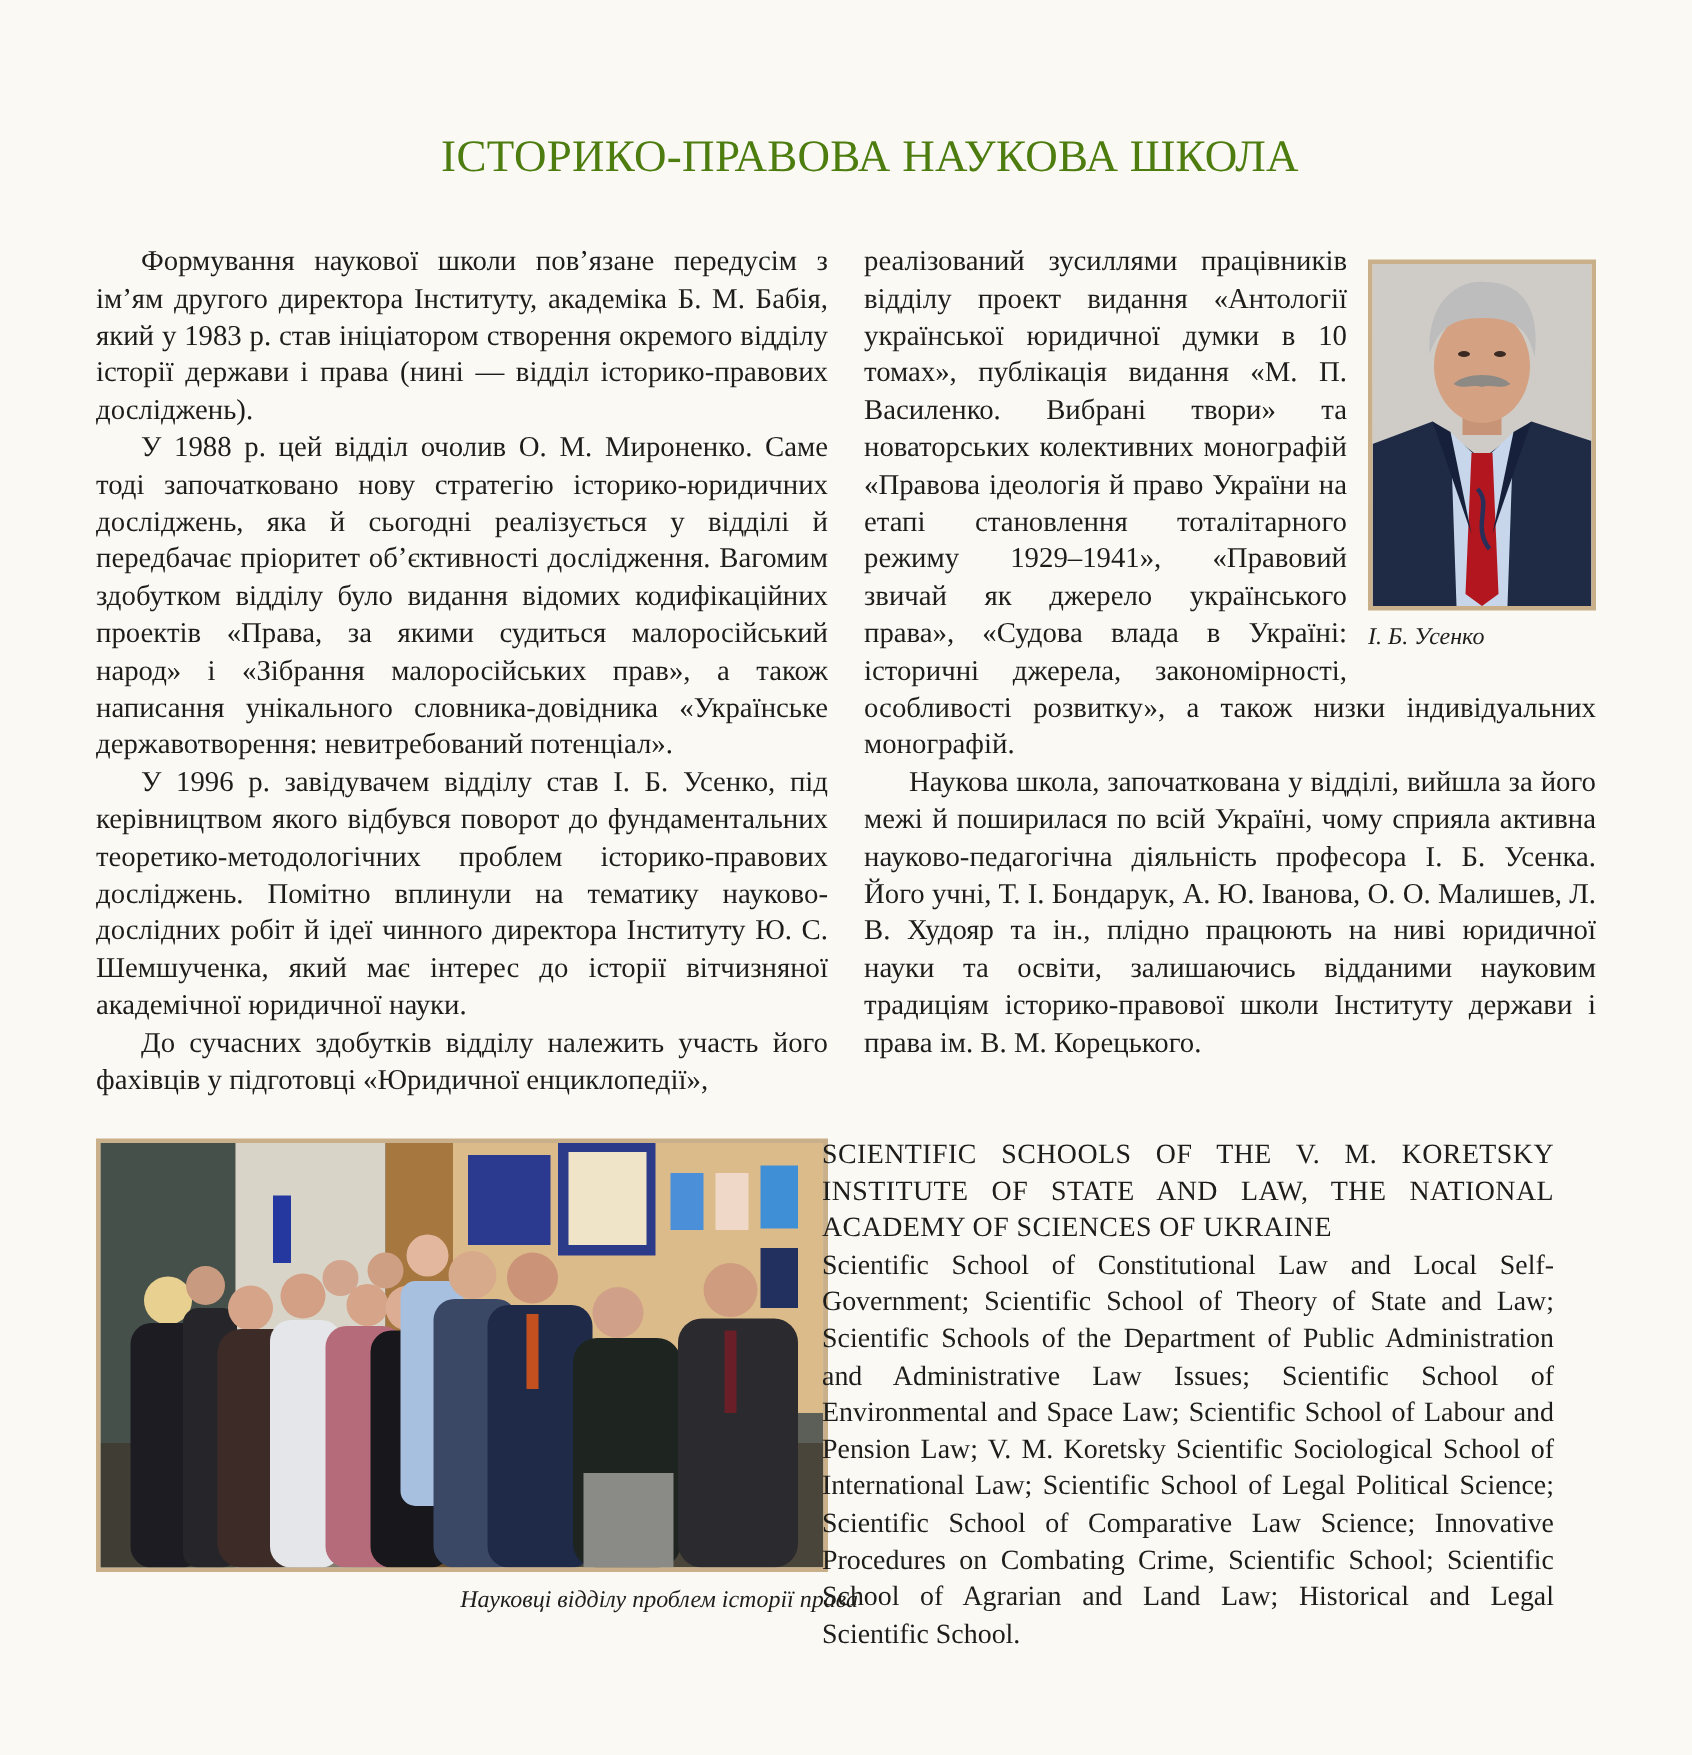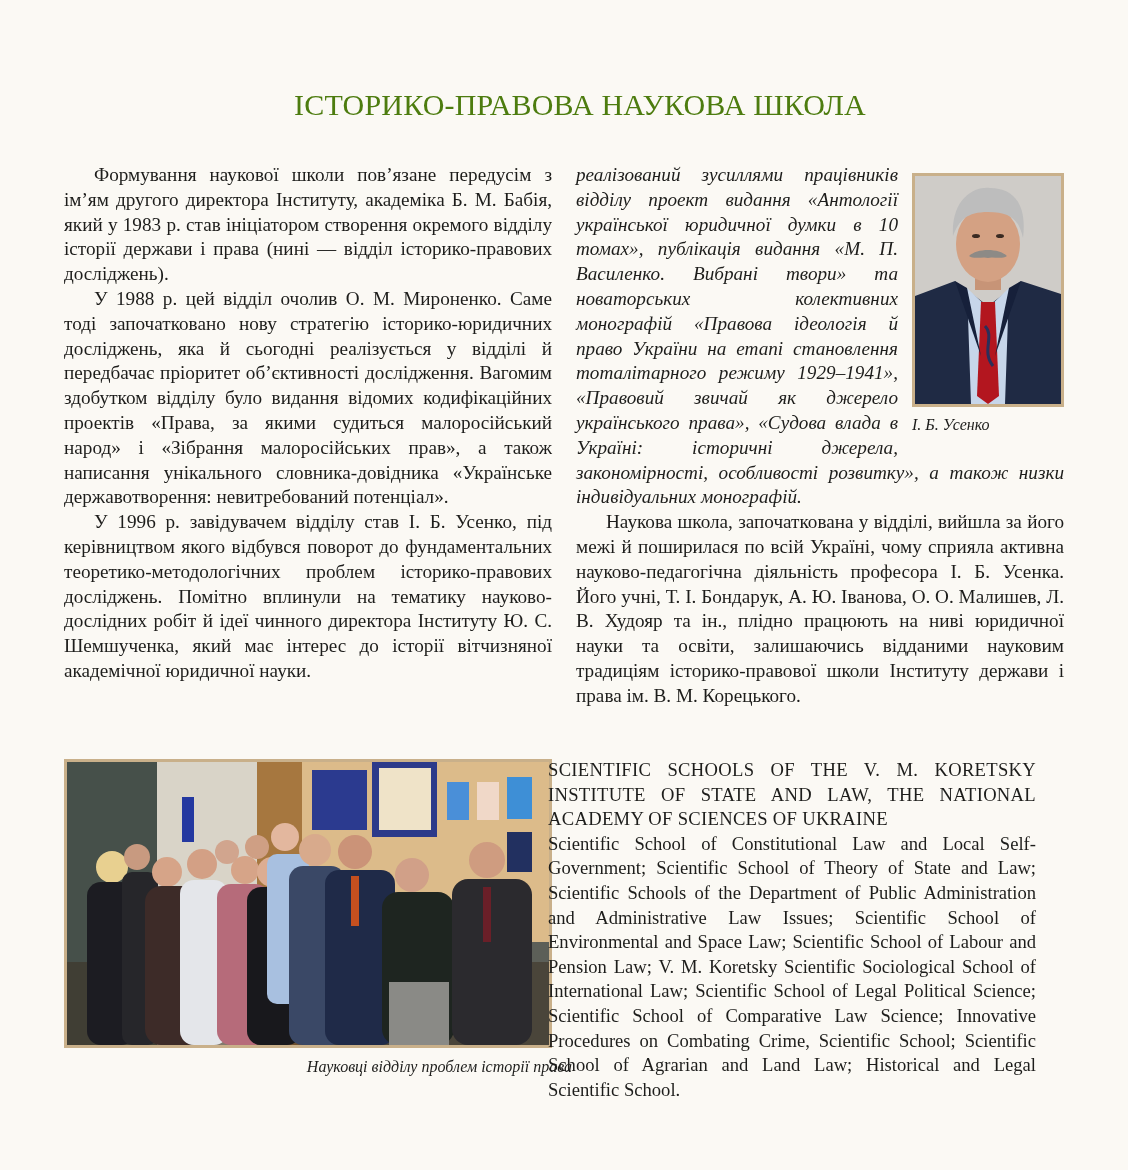--- a/index.html
+++ b/index.html
@@ -43,21 +43,20 @@
       left: 576px;
       top: 163px;
       width: 488px;
     }
     .col p {
       margin: 0;
       text-indent: 30px;
     }
     .col p.noindent {
       text-indent: 0;
-      font-style: italic;
     }
     .portrait-figure {
       float: right;
       width: 152px;
       margin: 10px 0 4px 14px;
     }
     .portrait-frame {
       width: 146px;
       height: 228px;
       border: 3px solid #c9b08a;
@@ -115,20 +114,21 @@
   </style>
 </head>
 <body>
 
 <h1 class="page-title">ІСТОРИКО-ПРАВОВА НАУКОВА ШКОЛА</h1>
 
 <div class="col col-left">
   <p>Формування наукової школи пов’язане передусім з ім’ям другого директора Інституту, академіка Б. М.  Бабія, який у 1983 р. став ініціатором створення окремого відділу історії держави і права (нині — відділ історико-правових досліджень).</p>
   <p>У 1988 р. цей відділ очолив О. М. Мироненко. Саме тоді започатковано нову стратегію історико-юридичних досліджень, яка й сьогодні реалізується у відділі й передбачає пріоритет об’єктивності дослідження. Вагомим здобутком відділу було видання відомих кодифікаційних проектів «Права, за якими судиться малоросійський народ» і «Зібрання малоросійських прав», а також написання унікального словника-довідника «Українське державотворення: невитребований потенціал».</p>
   <p>У 1996 р. завідувачем відділу став І. Б. Усенко, під керівництвом якого відбувся поворот до фундаментальних теоретико-методологічних проблем історико-правових досліджень. Помітно вплинули на тематику науково-дослідних робіт й ідеї чинного директора Інституту Ю. С.  Шемшученка, який має інтерес до історії вітчизняної академічної юридичної науки.</p>
+  <p>До сучасних здобутків відділу належить участь його фахівців у підготовці «Юридичної енциклопедії»,</p>
 </div>
 
 <div class="col col-right">
   <figure class="portrait-figure" style="margin-top:10px;">
     <div class="portrait-frame">
       <svg width="146" height="228" viewBox="0 0 146 228">
         <rect x="0" y="0" width="146" height="228" fill="#cfccc8"></rect>
 
         <path d="M0 120 L40 105 L73 130 L106 105 L146 118 L146 228 L0 228 Z" fill="#1f2a44"></path>
 

